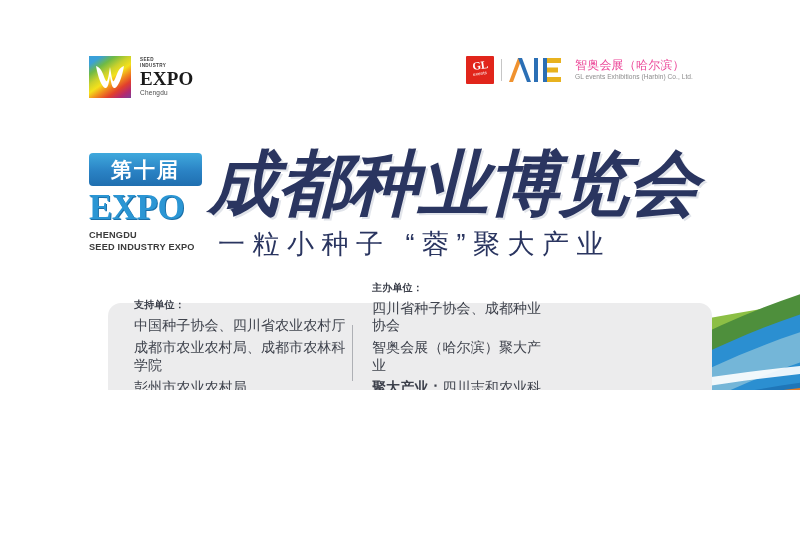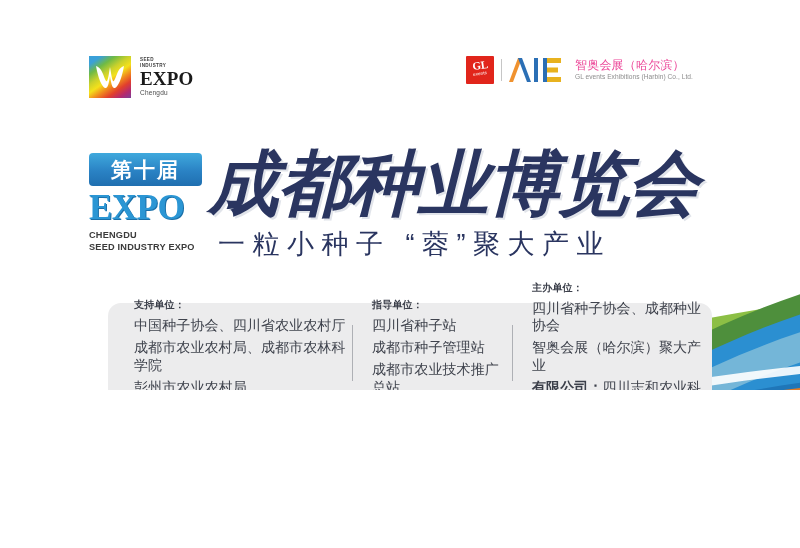--- a/index.html
+++ b/index.html
@@ -197,30 +197,24 @@
 
   <div class="panel">
 
     <div class="col c1">
       <h4>支持单位：</h4>
       <p>中国种子协会、四川省农业农村厅</p>
       <p>成都市农业农村局、成都市农林科学院</p>
       <p>彭州市农业农村局</p>
     </div>
 
-    <div class="col c2">
-      <h4>指导单位：</h4>
-      <p>四川省种子站</p>
-      <p>成都市种子管理站</p>
-      <p>成都市农业技术推广总站</p>
-    </div>
 
     <div class="col c3">
       <h4>主办单位：</h4>
       <p>四川省种子协会、成都种业协会</p>
       <p>智奥会展（哈尔滨）聚大产业</p>
       <p>
-        <b>有限公司：</b><span>四川志和农业科技有限公司</span>
+        <b>聚大产业：</b><span>四川志和农业科技有限公司</span>
       </p>
     </div>
   </div>
 
 </div>
 
 </body></html>

